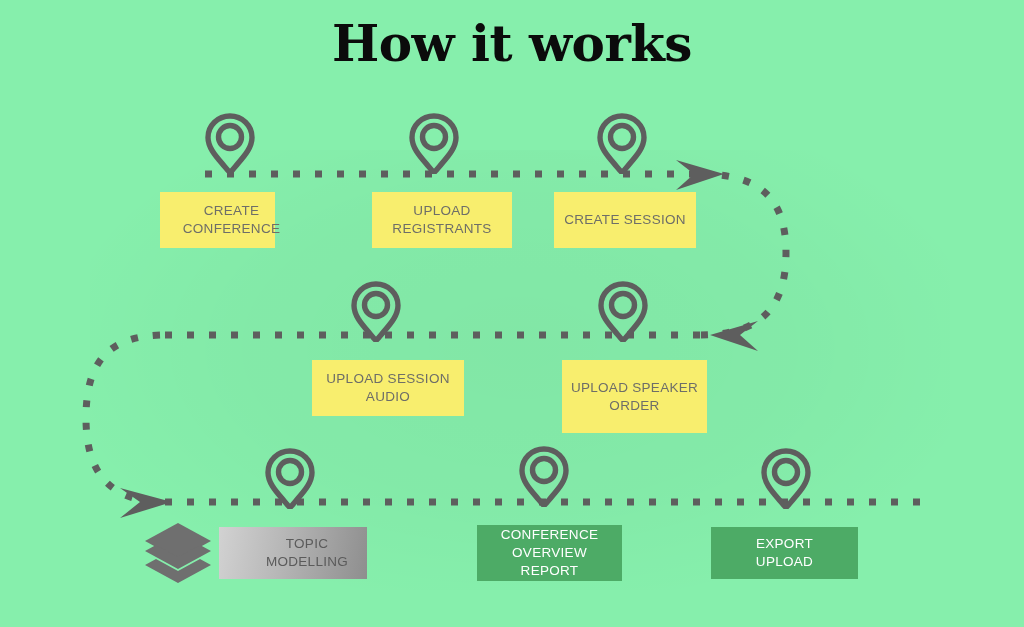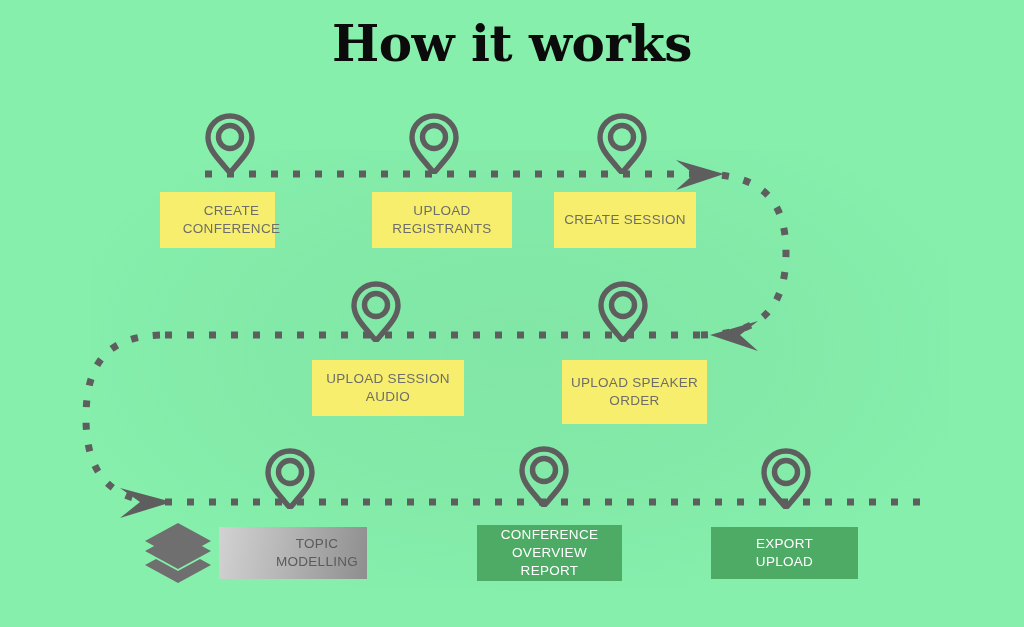--- a/index.html
+++ b/index.html
@@ -208,26 +208,26 @@
         <span class="label">UPLOAD
 REGISTRANTS</span>
       </div>
       <div class="step-box yellow" style="left: 554px; top: 192px; width: 142px; height: 56px;">
         <span class="label">CREATE SESSION</span>
       </div>
       <div class="step-box yellow" style="left: 312px; top: 360px; width: 152px; height: 56px;">
         <span class="label">UPLOAD SESSION
 AUDIO</span>
       </div>
-      <div class="step-box yellow" style="left: 562px; top: 360px; width: 145px; height: 64px;">
+      <div class="step-box yellow" style="left: 562px; top: 360px; width: 145px; height: 73px;">
         <span class="label">UPLOAD SPEAKER
 ORDER</span>
       </div>
       <div class="step-box grey" style="left: 219px; top: 527px; width: 148px; height: 52px;">
-        <span class="label" style="position: relative; left: 24px;">TOPIC
+        <span class="label" style="position: relative; left: 14px;">TOPIC
 MODELLING</span>
       </div>
       <div class="step-box green" style="left: 477px; top: 525px; width: 145px; height: 56px;">
         <span class="label">CONFERENCE
 OVERVIEW
 REPORT</span>
       </div>
       <div class="step-box green" style="left: 711px; top: 527px; width: 147px; height: 52px;">
         <span class="label">EXPORT
 UPLOAD</span>

